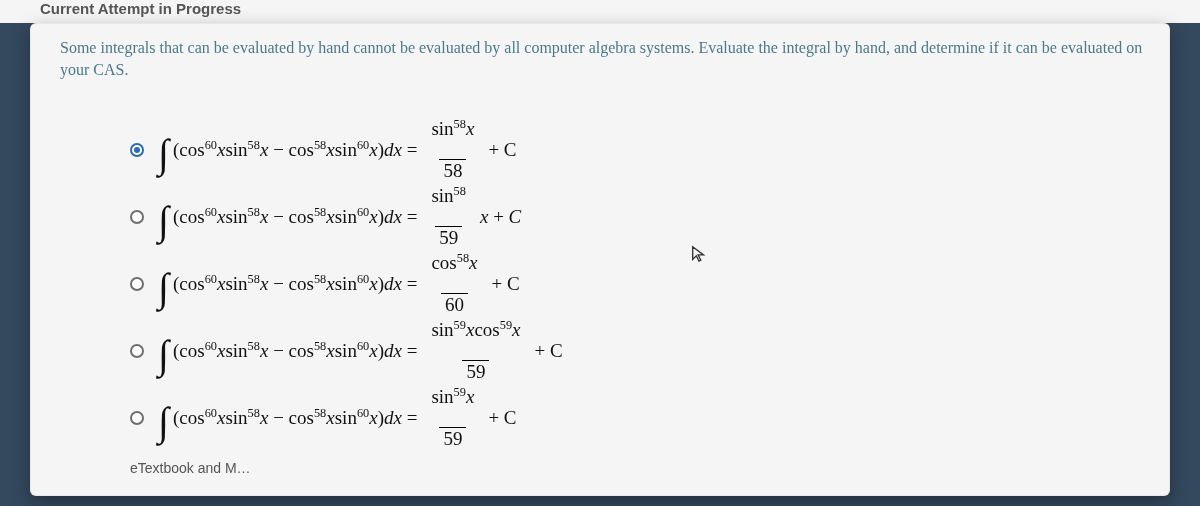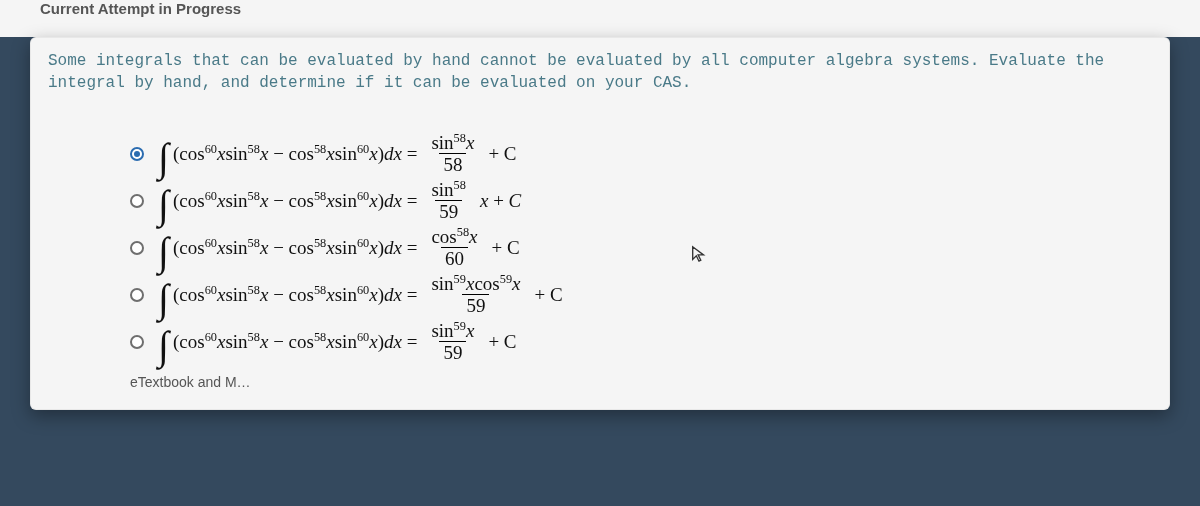--- a/index.html
+++ b/index.html
@@ -8,40 +8,41 @@
       font-family: Georgia, 'Times New Roman', serif;
       background: #34495e;
       padding: 0;
       width: 1200px;
       height: 506px;
       position: relative;
     }
     .header-strip {
       color: #555;
       font-size: 15px;
-      padding: 0 0 20px 40px;
+      padding: 0 0 6px 40px;
       background: #f5f5f5;
       font-weight: bold;
       font-family: 'Helvetica Neue', Arial, sans-serif;
     }
     .content-box {
       background: #f5f5f5;
       border-radius: 6px;
       margin: 0 30px;
       box-shadow: 0 6px 18px rgba(0,0,0,.35), inset 0 0 0 1px rgba(0,0,0,.05);
       overflow: hidden;
     }
     .prompt {
       padding: 14px 18px 18px 18px;
       color: #4a6;
       color: #3a6a7a;
       font-size: 16px;
       line-height: 1.35;
       border-bottom: 1px solid rgba(0,0,0,0);
-      font-family: Liberation Mono, monospace;
+      font-family: Liberation Serif, serif;
+      margin-left: 12px;
     }
     .prompt span { color: #4a7a88; }
     .answers {
       padding: 20px 80px 20px 100px;
     }
     .opt {
       display: flex;
       align-items: center;
       gap: 14px;
       margin-bottom: 6px;
@@ -78,20 +79,21 @@
       transform: translateY(4px);
       margin-right: -2px;
     }
     .frac {
       display: inline-flex;
       flex-direction: column;
       align-items: center;
       vertical-align: middle;
       line-height: 1;
       margin: 0 4px;
+      gap: 20px;
     }
     .frac .num { padding: 0 4px 1px 4px; }
     .frac .den { border-top: 1px solid #000; padding: 1px 4px 0 4px; }
     sup { font-size: 0.65em; line-height: 0; }
     .etext {
       margin-top: 12px;
       font-size: 14px;
       color: #555;
       font-family: 'Helvetica Neue', Arial, sans-serif;
     }

